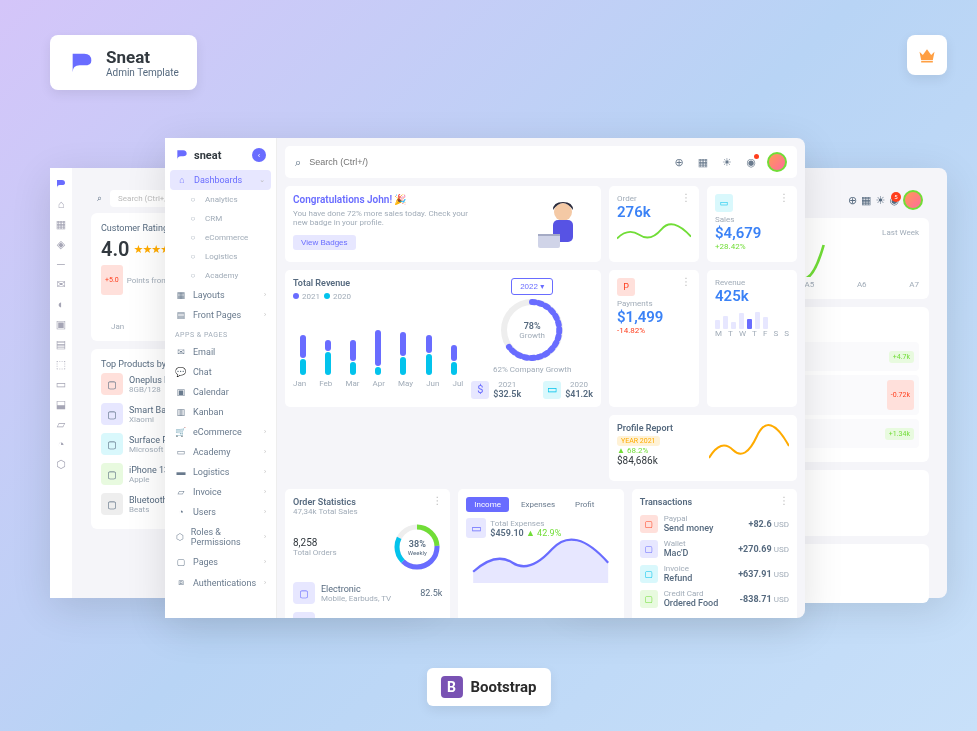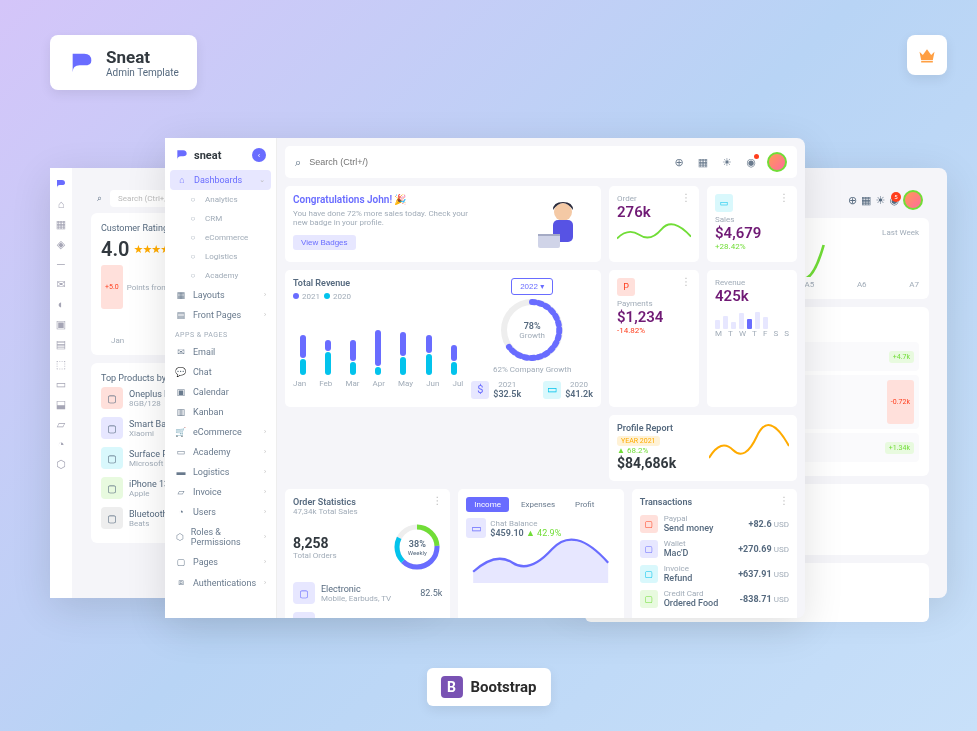--- a/index.html
+++ b/index.html
@@ -19,26 +19,26 @@
 .panel-main{left:165px;top:138px;width:640px;height:480px;display:flex;z-index:5}
 
 .mini-header{display:flex;align-items:center;gap:8px;padding:6px;font-size:9px}
 .mini-sidebar{position:absolute;left:0;top:0;width:22px;height:100%;background:#fff;display:flex;flex-direction:column;align-items:center;gap:8px;padding-top:10px}
 .mini-sidebar div{width:12px;height:12px;display:flex;align-items:center;justify-content:center;color:#a5a5b5}
 .mini-body{margin-left:25px;padding:6px}
 .mini-input{background:#fff;border-radius:4px;padding:4px 8px;font-size:8px;color:#bbb;flex:1}
 .card{background:#fff;border-radius:6px;padding:10px;margin-bottom:8px}
 .tiny{font-size:8px;color:#a1acb8}
 .small{font-size:9px}
-.med{font-size:14px;font-weight:700;color:#32393f}
+.med{font-size:10px;font-weight:400;color:#32393f}
 .big{font-size:20px;font-weight:600;color:#32393f}
 .stars{color:#ffab00;letter-spacing:-1px}
 .green{color:#71dd37}
 .red{color:#ff3e1d}
-.badge-r{background:#ffe0db;color:#ff3e1d;font-size:7px;padding:18px 4px;border-radius:3px}
+.badge-r{background:#ffe0db;color:#ff3e1d;font-size:7px;padding:11px 4px;border-radius:3px}
 .badge-g{background:#e8fadf;color:#71dd37;font-size:7px;padding:2px 4px;border-radius:3px}
 .badge-y{background:#fff2d6;color:#ffab00;font-size:7px;padding:1px 4px;border-radius:3px}
 .prod-row{display:flex;align-items:center;gap:6px;padding:4px 0}
 .prod-icon{width:22px;height:22px;border-radius:4px;background:#f0f0f5;display:flex;align-items:center;justify-content:center;font-size:10px}
 .flex{display:flex}
 .between{justify-content:space-between}
 .items-center{align-items:center}
 .gap4{gap:4px}
 
 .sidebar{width:112px;background:#fff;border-right:1px solid #eee;display:flex;flex-direction:column;font-size:9px;overflow:hidden}
@@ -57,21 +57,21 @@
 .topbar .ticon{width:16px;height:16px;display:flex;align-items:center;justify-content:center;color:#697a8d;font-size:11px}
 .notif-dot{width:5px;height:5px;background:#ff3e1d;border-radius:50%;position:absolute;top:0;right:0}
 .avatar{width:20px;height:20px;border-radius:50%;background:linear-gradient(135deg,#ff9a56,#ff6b9d);border:2px solid #71dd37}
 .content{flex:1;padding:8px;display:grid;grid-template-columns:1fr 1fr 90px 90px;gap:8px;overflow:hidden;grid-auto-rows:min-content}
 .c{background:#fff;border-radius:5px;padding:8px;position:relative}
 .congrats{grid-column:1/3;display:flex;justify-content:space-between}
 .congrats h4{font-size:10px;color:#696cff;font-weight:600}
 .congrats p{font-size:8px;color:#a1acb8;margin:4px 0 8px;max-width:180px}
 .btn-badge{background:#e7e7ff;color:#696cff;font-size:8px;padding:3px 8px;border-radius:3px;display:inline-block;border:none;cursor:pointer}
 .illus{width:70px;height:60px;position:relative}
-.stat-v{font-size:15px;font-weight:600;color:#701a75}
+.stat-v{font-size:15px;font-weight:600;color:#3b82f6}
 .dots{position:absolute;top:6px;right:8px;color:#bbb;font-size:10px}
 .sb-scroll{flex:1;overflow:hidden}
 
 .spark{width:100%;height:24px}
 .wave{stroke:#71dd37;stroke-width:2;fill:none}
 .wave-o{stroke:#ffab00;stroke-width:2;fill:none}
 .bar-ch{display:flex;align-items:flex-end;gap:6px;height:70px;padding-top:8px}
 .bar-ch .b{width:6px;border-radius:3px}
 .legend-dot{width:6px;height:6px;border-radius:50%;display:inline-block;margin-right:3px}
 .gauge{width:70px;height:70px;position:relative;margin:0 auto}
@@ -450,21 +450,21 @@
                 </div>
             </div>
           </div>
         </div>
       </div>
 
       <div class="c">
         <span class="dots">⋮</span>
         <div style="width:18px;height:18px;background:#ffe0db;border-radius:3px;display:flex;align-items:center;justify-content:center;color:#ff3e1d;font-size:9px">P</div>
         <div class="tiny" style="margin-top:3px">Payments</div>
-        <div class="stat-v">$1,234</div>
+        <div class="stat-v">$1,499</div>
         <div class="tiny red">-14.82%</div>
       </div>
 
       <div class="c">
         <div class="tiny">Revenue</div>
         <div class="stat-v">425k</div>
         <div class="mini-bars" id="week-bars">
             <div style="height: 36%;"></div>
             <div style="height: 54%;"></div>
             <div style="height: 30%;"></div>
@@ -540,21 +540,21 @@
         </div>
         <div class="c">
           <div class="tab-row">
             <div class="tab active">Income</div>
             <div class="tab">Expenses</div>
             <div class="tab">Profit</div>
           </div>
           <div class="flex items-center gap4">
             <div style="width:20px;height:20px;background:#e7e7ff;border-radius:3px;display:flex;align-items:center;justify-content:center;color:#696cff">▭</div>
             <div>
-              <div class="tiny">Chat Balance</div>
+              <div class="tiny">Total Expenses</div>
               <div class="small"><span style="font-weight:600">$459.10</span> <span class="green">▲ 42.9%</span></div>
             </div>
           </div>
           <svg viewBox="0 0 120 40" style="width:100%;height:45px">
               <path d="M0 30 Q20 12 35 22 T70 10 T120 22 L120 40 L0 40 Z" fill="#e7e7ff"></path>
               <path d="M0 30 Q20 12 35 22 T70 10 T120 22" stroke="#696cff" stroke-width="2" fill="none"></path>
             </svg>
         </div>
         <div class="c">
           <span class="dots">⋮</span>

